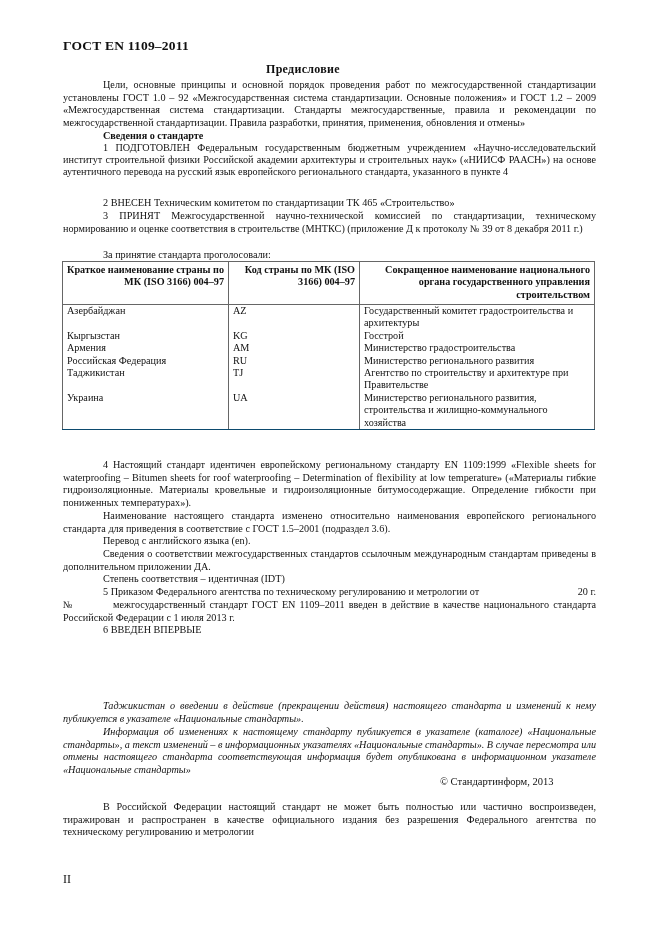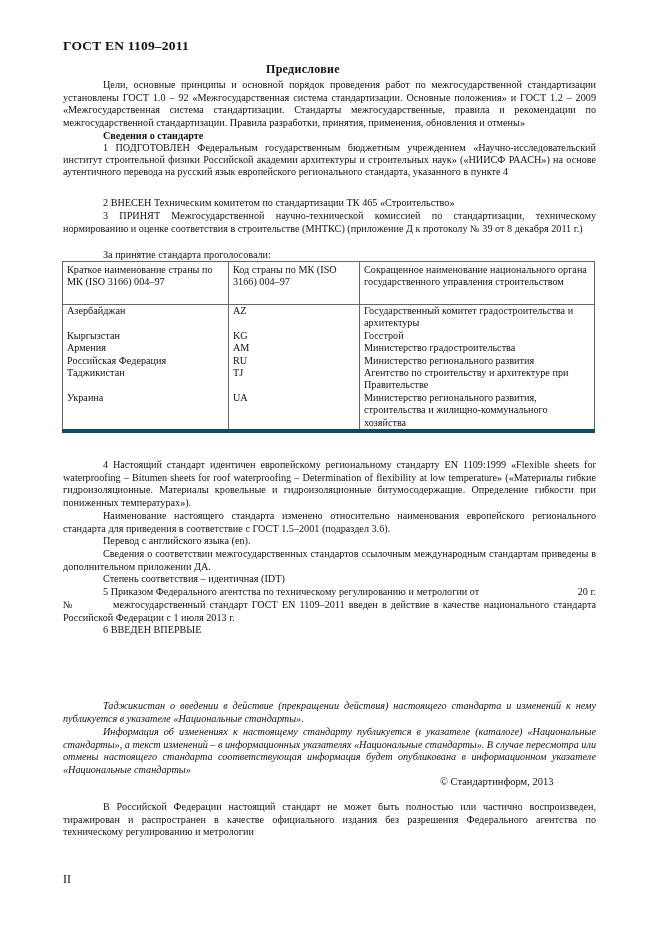--- a/index.html
+++ b/index.html
@@ -7,22 +7,22 @@
       font-family: "Liberation Serif", "DejaVu Serif", serif; color: #111; }
     .abs { position: absolute; }
     .doc-code { left: 63px; top: 38px; font-size: 13.5px; font-weight: bold; letter-spacing: 0.2px; text-align: center; }
     .section-title { left: 0; width: 562px; top: 62px; text-align: center; font-size: 12px; font-weight: bold; letter-spacing: 0.3px; padding-left: 44px; box-sizing: border-box; }
     .para { left: 63px; width: 533px; font-size: 10.2px; line-height: 12.6px; text-align: justify; }
     .indent { text-indent: 40px; }
     .loose { line-height: 12px; }
     .bold-sub { left: 103px; font-size: 10.2px; font-weight: bold; }
     table.votes { position: absolute; left: 62px; top: 261px; width: 533px; border-collapse: collapse; font-size: 10.2px; line-height: 12.4px; }
     table.votes th, table.votes td { border-left: 1px solid #666; border-right: 1px solid #666; padding: 0 4px; vertical-align: top; font-weight: normal; }
-    table.votes th { border-top: 1px solid #666; border-bottom: 1px solid #666; text-align: left; padding-top: 2px; height: 40px; }
-    table.votes tr:last-child td { border-bottom: 4px solid #0c4a6e; }
+    table.votes th { border-top: 1px solid #666; border-bottom: 1px solid #666; text-align: right; padding-top: 2px; height: 40px; font-weight: bold; }
+    table.votes tr:last-child td { border-bottom: 1px solid #0c4a6e; }
     .c1 { width: 157px; }
     .c2 { width: 122px; }
     .italic { font-style: italic; }
     .copyright { left: 440px; top: 776px; font-size: 10.5px; }
     .page-num { left: 63px; top: 872px; font-size: 12px; }
     .gap-number { display: inline-block; width: 50px; }
   </style>
 </head>
 <body>
 

